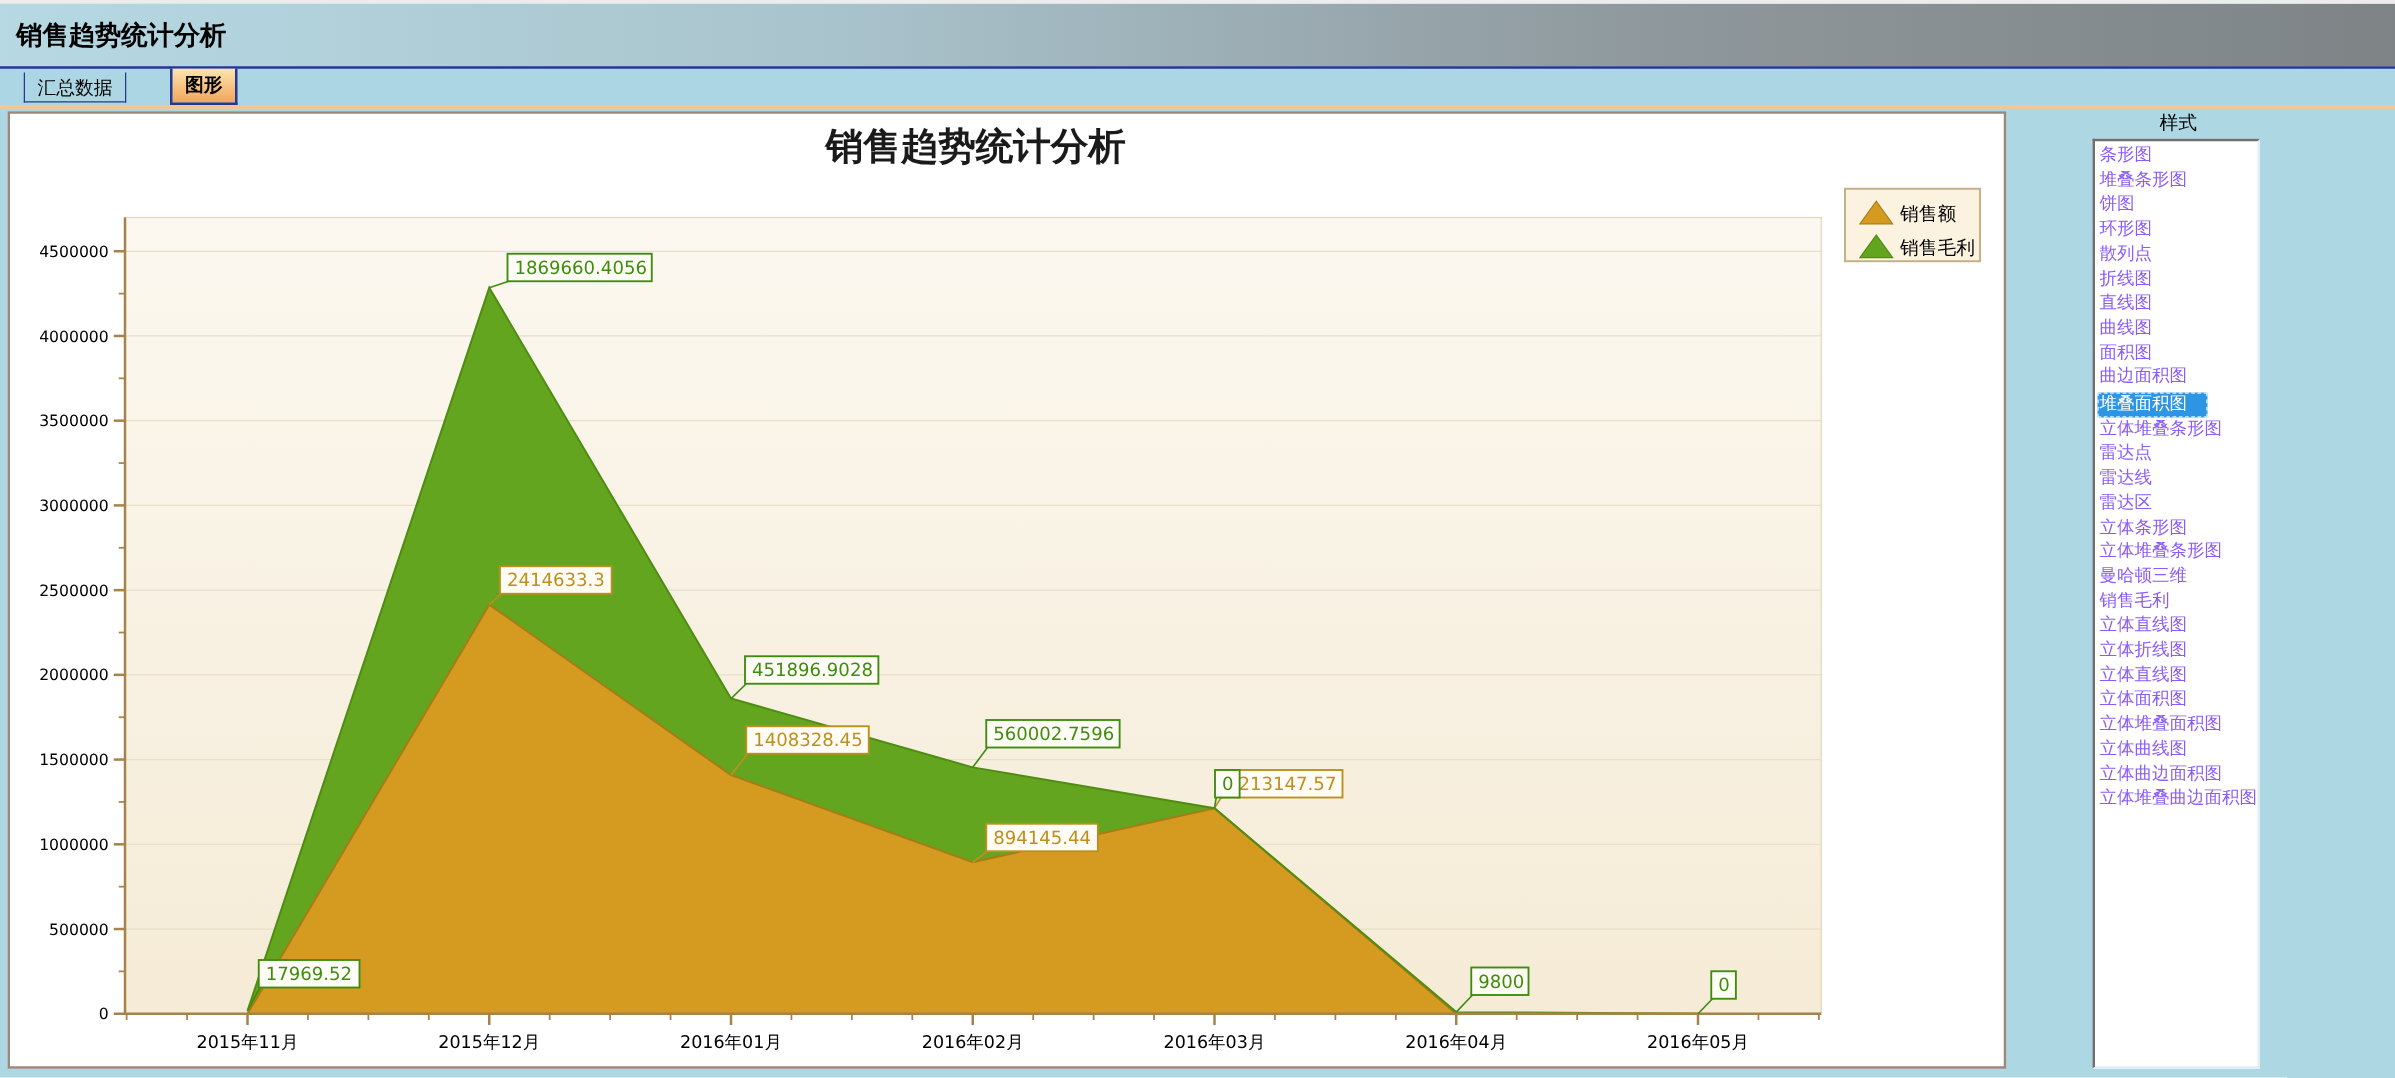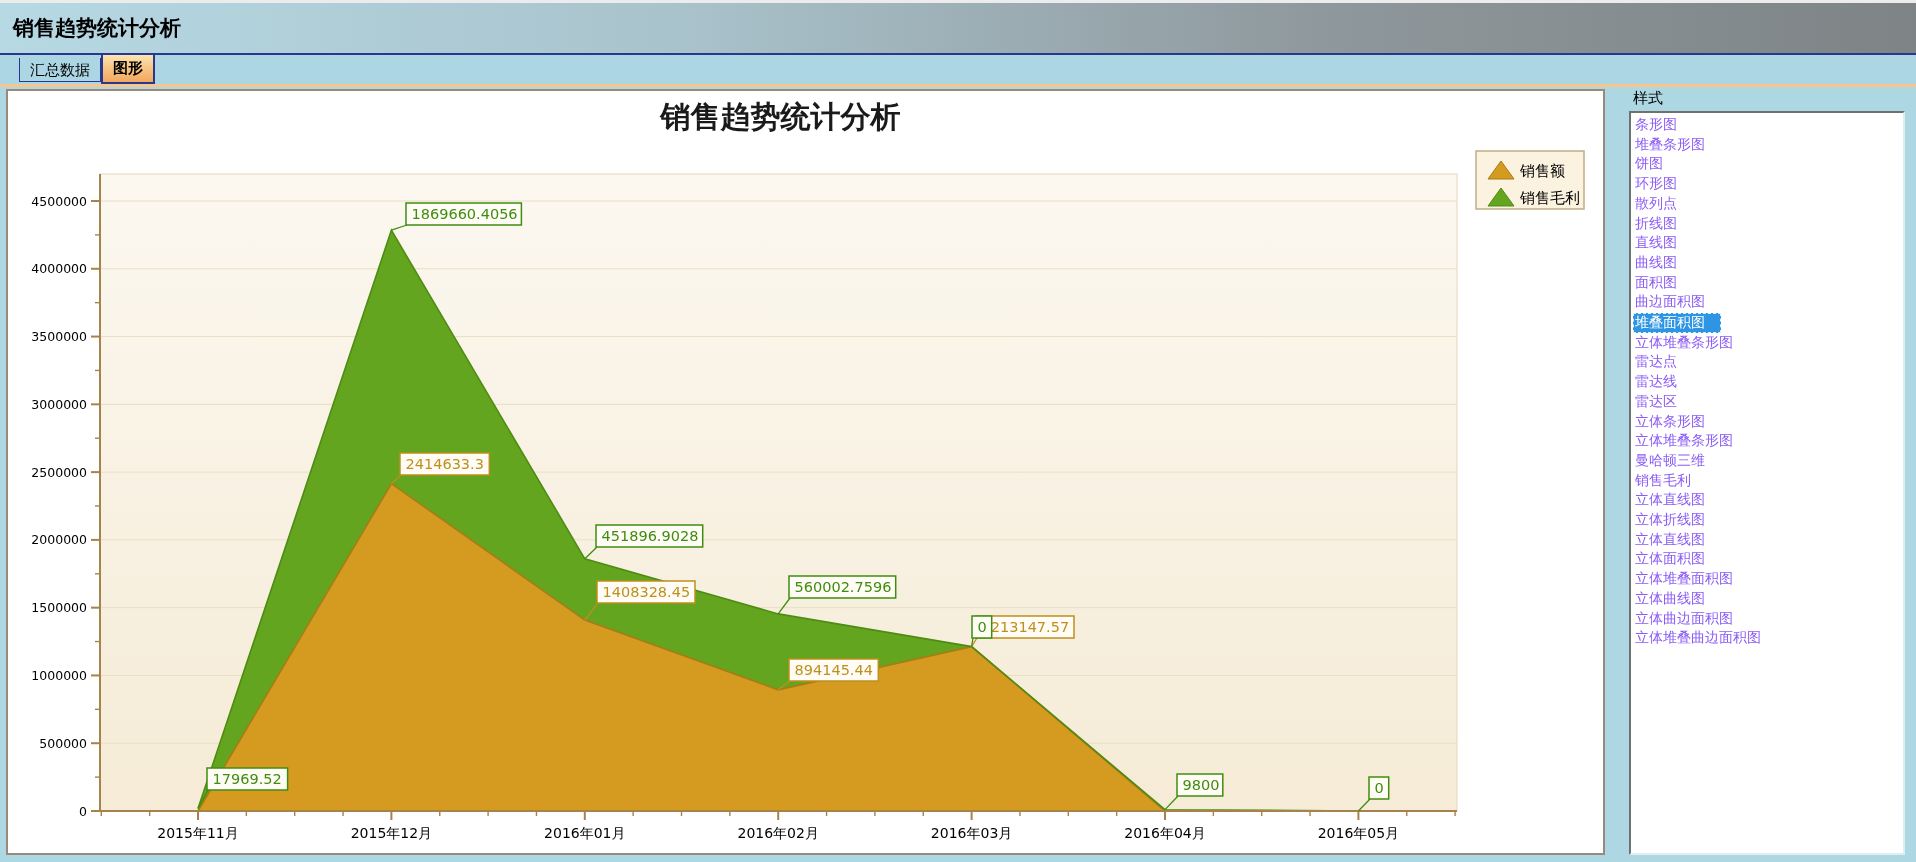--- a/index.html
+++ b/index.html
@@ -29,20 +29,21 @@
     font-size:15px;color:#000;cursor:default;
     border:1px solid #28388C;border-top:none;
     padding:3px 10px 2px;height:24px;box-sizing:border-box;
     background:#ADD6E4;
   }
   .tab.active{
     font-weight:bold;
     border:2px solid #28388C;border-top:none;
     height:29px;padding:4px 10px 3px;
     background:linear-gradient(180deg,#FCE4B2 0%,#F7C27E 55%,#F0A75F 100%);
+    margin-left:35px;
   }
   .tab-underline{height:3px;background:#F8C68C;}
   
   .content{
     display:flex;
     padding:2px 6px 6px 6px;
     gap:24px;box-sizing:border-box;
   }
   .chart-panel{
     width:1595px;height:762px;
@@ -53,21 +54,21 @@
   .chart-title{
     position:absolute;top:6px;left:0;width:1545px;
     text-align:center;
     font-family:"DejaVu Serif","Liberation Serif",serif;
     font-size:30px;font-weight:bold;color:#1A1A1A;
     pointer-events:none;
   }
   .chart-svg{position:absolute;left:0;top:0;}
   
   .style-panel{
-    width:276px;flex:none;display:flex;flex-direction:column;
+    width:223px;flex:none;display:flex;flex-direction:column;align-items:center;
   }
   .style-label{font-size:15px;color:#000;margin:0 0 2px 4px;height:20px;}
   .style-listbox{
     flex:1;height:738px;box-sizing:border-box;
     background:#FFFFFF;
     border:2px solid;border-color:#707070 #DDEEF5 #DDEEF5 #707070;
     padding:2px 0 0 2px;overflow:hidden;
   }
   .list-item{
     font-size:14px;line-height:19.7px;color:#8b5cf6;

